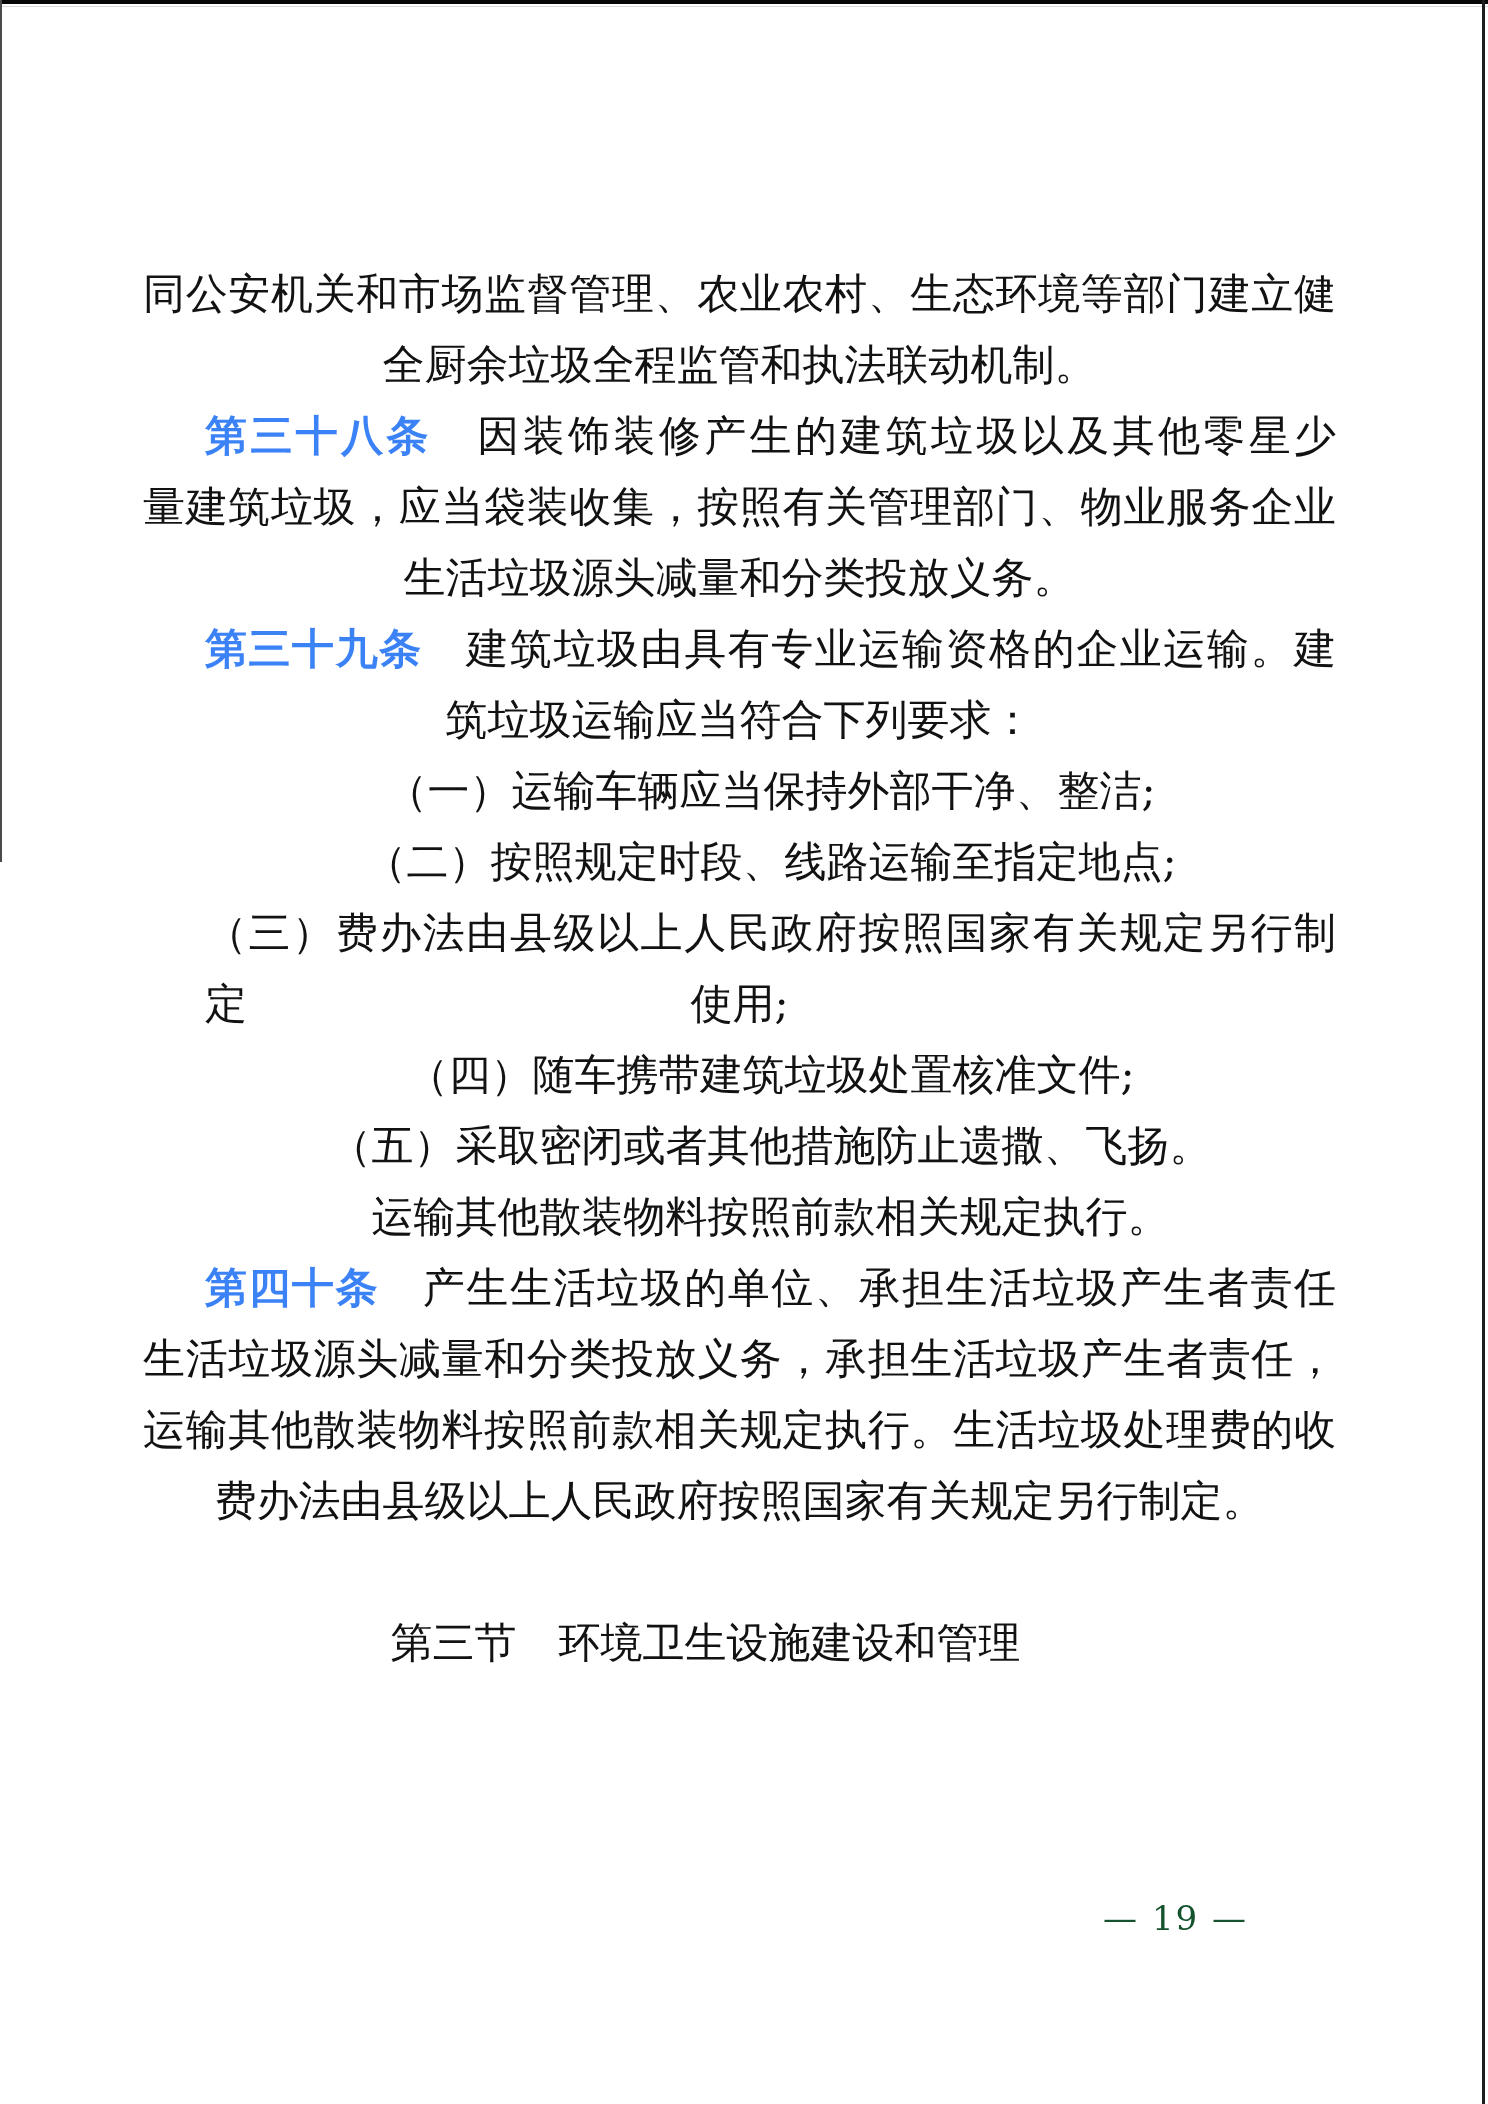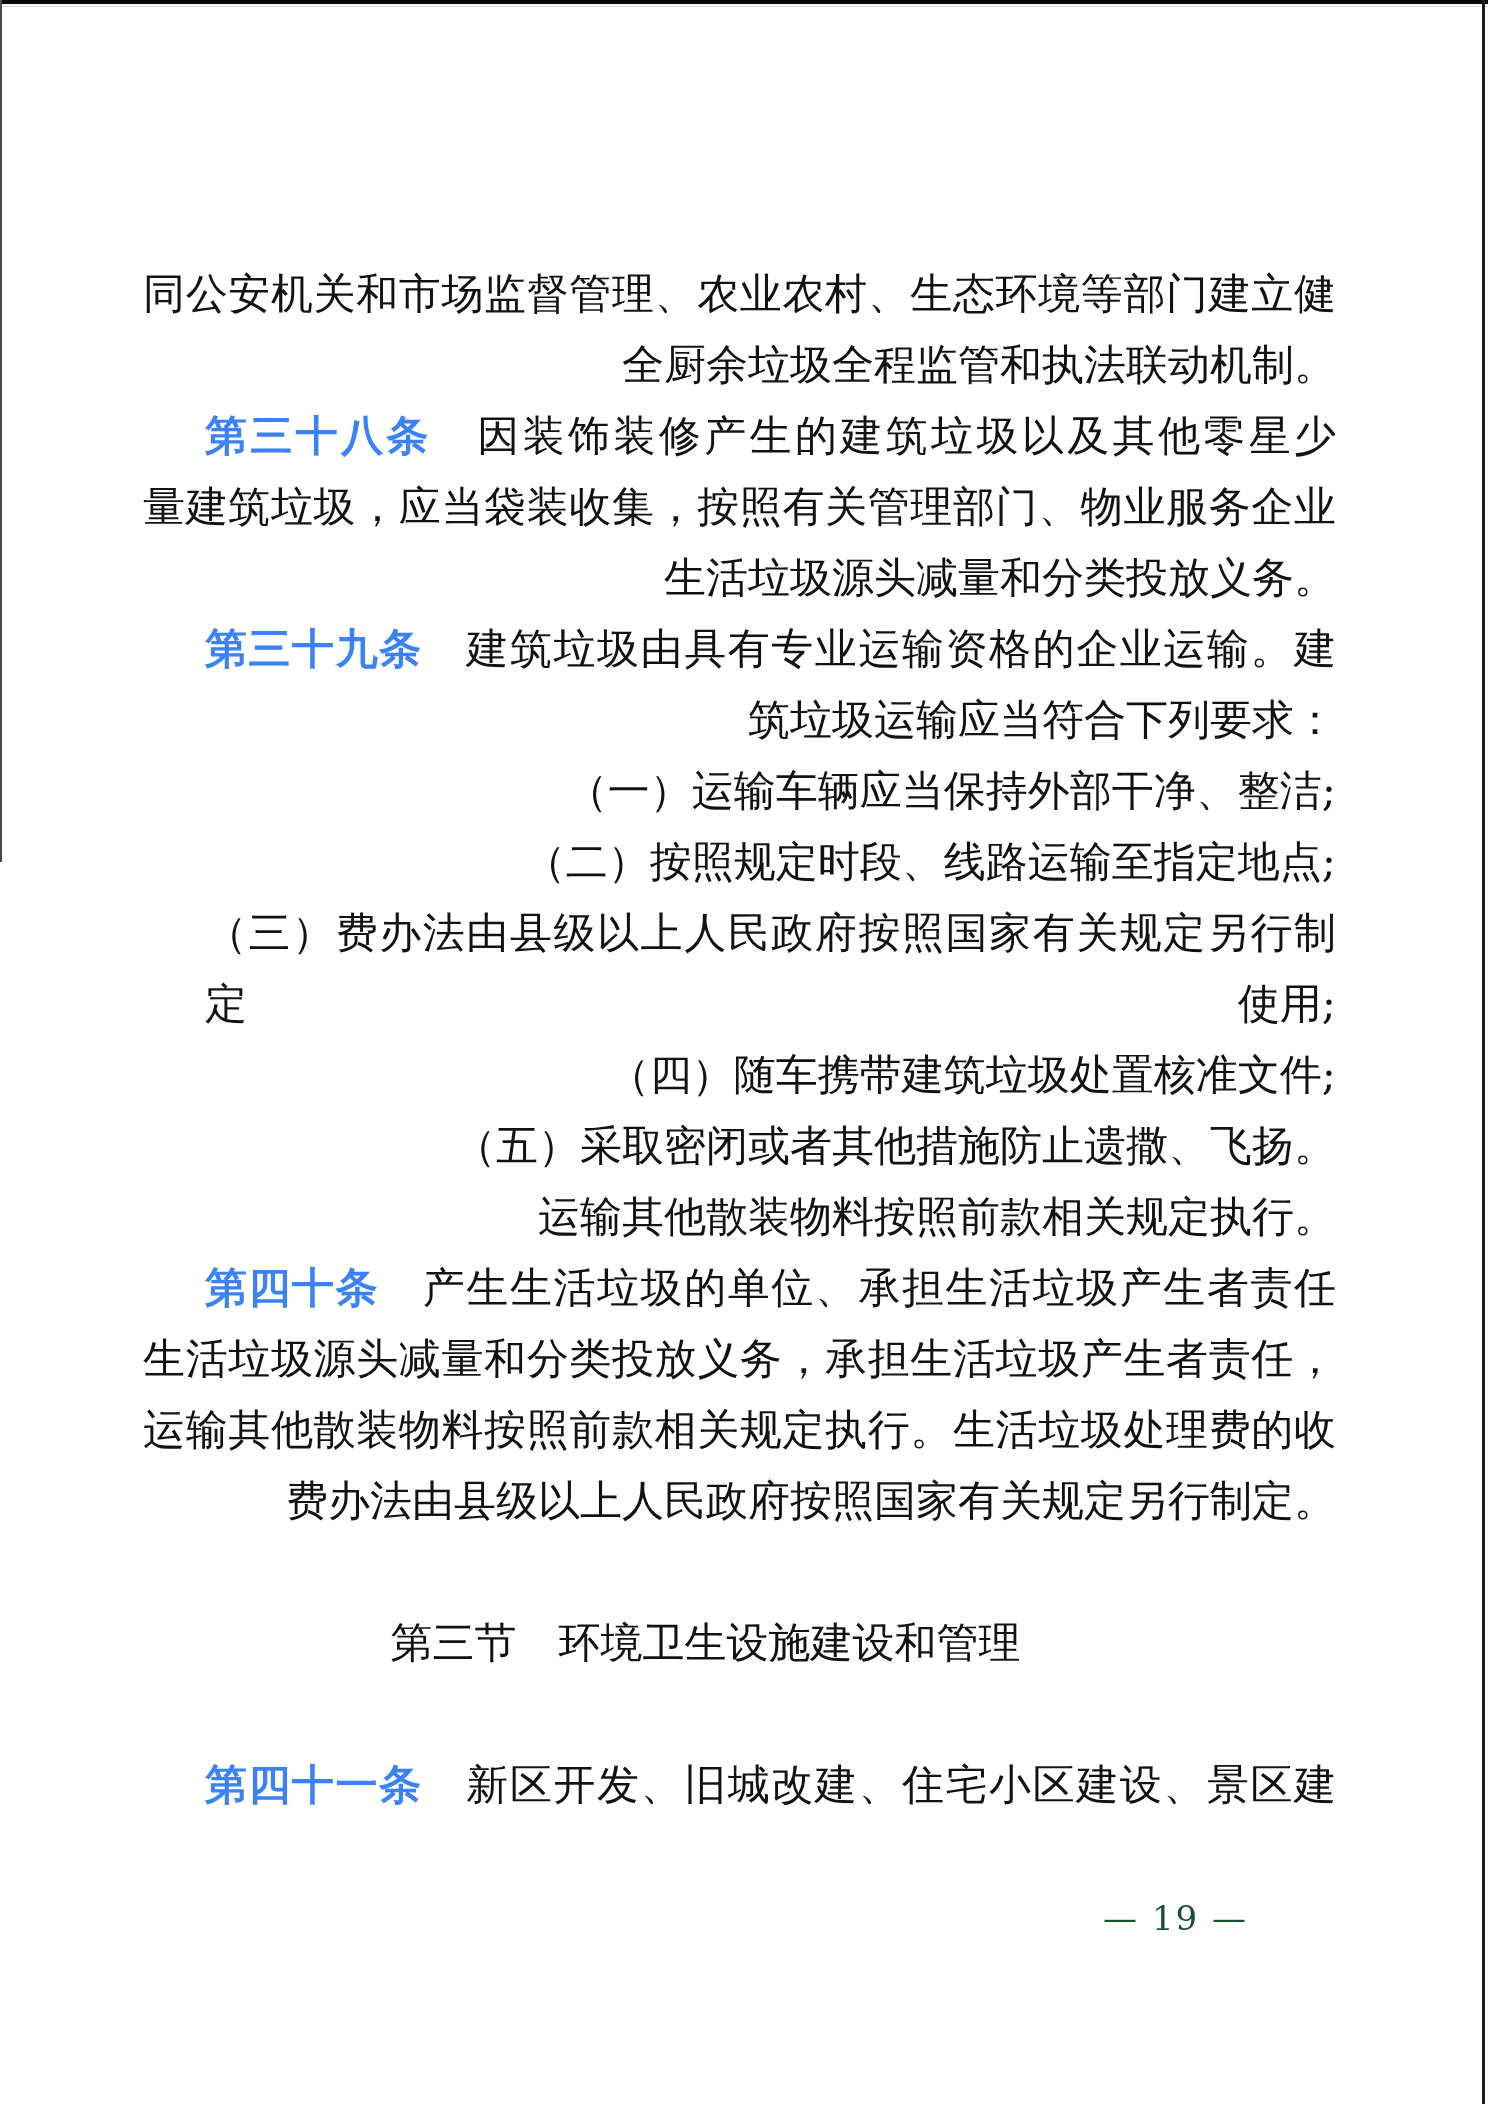--- a/index.html
+++ b/index.html
@@ -21,21 +21,21 @@
   .textblock{
     position:absolute;
     left:143px;
     right:152px;
     top:258px;
   }
   .line{
     height:71px;
     line-height:71px;
     font-size:42px;
-    text-align:right;
+    text-align:center;
   }
   .line.j{
     text-align:justify;
     text-align-last:justify;
   }
   .line.ind{padding-left:62px;}
   .line.c{
     text-align:center;
     text-align-last:center;
     padding-right:68px;
@@ -78,17 +78,16 @@
       <div class="line j ind"><span>（三）费办法由县级以上人民政府按照国家有关规定另行制定</span></div>
       <div class="line"><span>使用;</span></div>
       <div class="line ind"><span>（四）随车携带建筑垃圾处置核准文件;</span></div>
       <div class="line ind"><span>（五）采取密闭或者其他措施防止遗撒、飞扬。</span></div>
       <div class="line ind"><span>运输其他散装物料按照前款相关规定执行。</span></div>
       <div class="line j ind"><span class="art">第四十条</span><span>　产生生活垃圾的单位、承担生活垃圾产生者责任</span></div>
       <div class="line j"><span>生活垃圾源头减量和分类投放义务，承担生活垃圾产生者责任，</span></div>
       <div class="line j"><span>运输其他散装物料按照前款相关规定执行。生活垃圾处理费的收</span></div>
       <div class="line"><span>费办法由县级以上人民政府按照国家有关规定另行制定。</span></div>
       <div class="line c" style="margin-top: 71px;"><span>第三节　环境卫生设施建设和管理</span></div>
-      <div class="line j ind" style="margin-top: 71px;"><span class="art">第四十一条</span><span>　新区开发、旧城改建、住宅小区建设、景区建</span></div>
     </div>
 
   <div class="pagenum">— 19 —</div>
 </div>
 
 </body></html>

